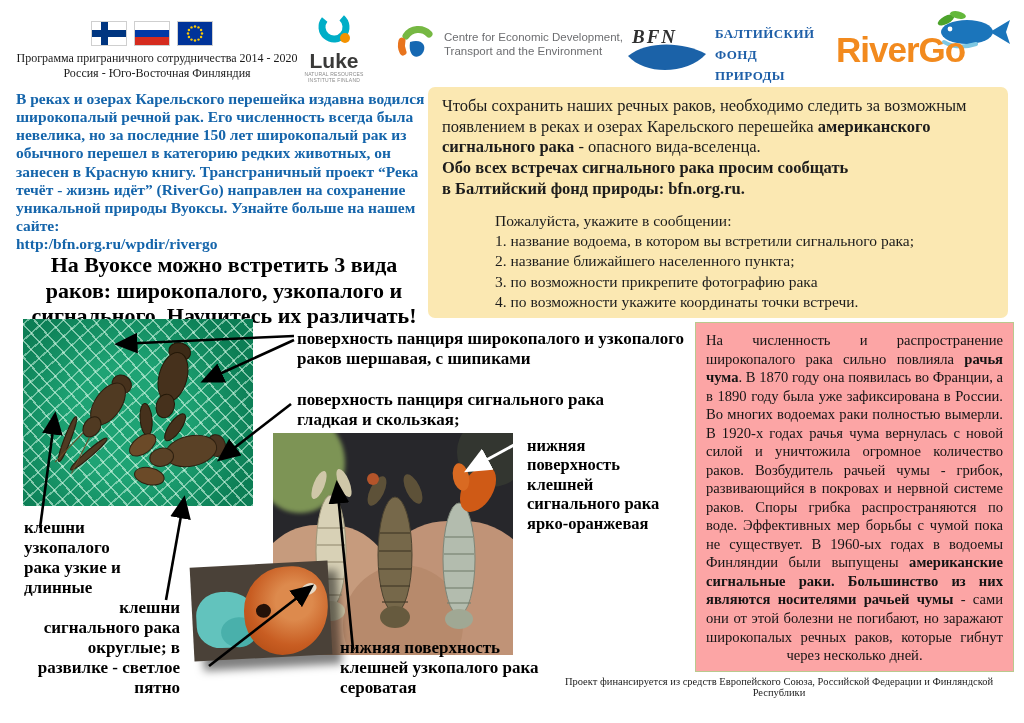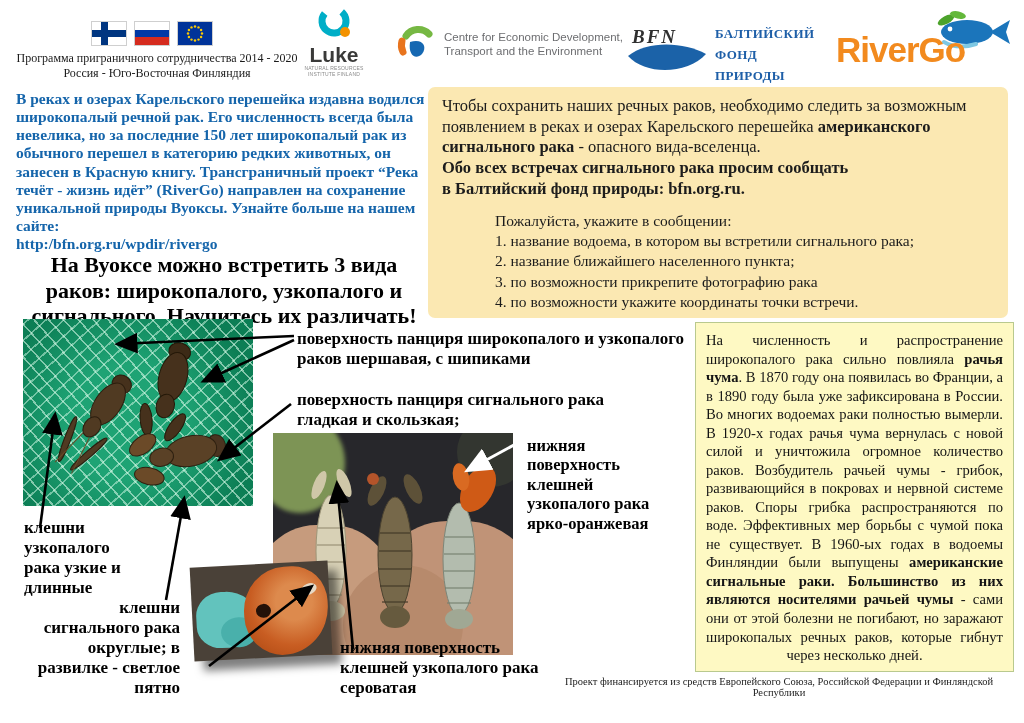--- a/index.html
+++ b/index.html
@@ -8,42 +8,42 @@
   .abs{position:absolute;}
   
   .flagrow{left:92px;top:22px;display:flex;gap:9px;}
   .flag{width:34px;height:23px;position:relative;box-shadow:0 0 0 1px #cfcfcf;}
   .flag-fi{background:#fff;}
   .flag-fi .vbar{position:absolute;left:9px;top:0;width:7px;height:23px;background:#003580;}
   .flag-fi .hbar{position:absolute;left:0;top:8px;width:34px;height:7px;background:#003580;}
   .flag-ru{background:linear-gradient(180deg,#fff 0 33%,#0039a6 33% 66%,#d52b1e 66% 100%);}
   .flag-eu{background:#003399;}
   .progtext{left:14px;top:51px;width:286px;text-align:center;font-size:12px;line-height:1.25;color:#1a1a1a;}
-  .luke{left:303px;top:4px;width:62px;text-align:center;}
+  .luke{left:303px;top:10px;width:62px;text-align:center;}
   .luke-word{font-family:"Liberation Sans",sans-serif;font-weight:bold;font-size:21px;color:#3a3a39;line-height:1;}
   .luke-sub{font-family:"Liberation Sans",sans-serif;font-size:5px;color:#8a8a8a;line-height:1.2;letter-spacing:.2px;}
   .ely{left:396px;top:24px;display:flex;align-items:center;gap:8px;}
   .ely-text{font-family:"Liberation Sans",sans-serif;font-size:11.5px;color:#6d6e71;line-height:1.22;}
   .bfnword{left:632px;top:26px;font-family:"Liberation Serif",serif;font-style:italic;font-weight:bold;
            font-size:19px;color:#2f2f2f;letter-spacing:2px;z-index:3;}
   .bfnorg{left:715px;top:24px;font-weight:bold;font-size:13px;color:#1e5fa8;line-height:1.6;letter-spacing:.4px;}
   .rivergo-word{left:836px;top:30px;font-family:"Liberation Sans",sans-serif;font-weight:bold;
                 font-size:35px;color:#f28a1e;letter-spacing:-1px;z-index:2;}
   
   .intro{left:16px;top:90px;width:412px;font-weight:bold;font-size:15.5px;line-height:1.17;color:#1565ab;}
   .introlink{font-weight:bold;color:#1565ab;}
   .headline{left:22px;top:252px;width:404px;text-align:center;font-weight:bold;font-size:22px;line-height:1.17;color:#000;}
   
   .notice{left:428px;top:87px;width:580px;height:231px;background:#fbe8b2;border-radius:7px;box-sizing:border-box;
           padding:9px 14px;}
   .notice-p1{font-size:16.5px;line-height:1.25;color:#1c1c1c;margin:0;font-family:Liberation Serif, serif;}
   .notice-bold{font-weight:bold;font-size:16.5px;line-height:1.25;color:#1c1c1c;}
   .notice-list{margin-top:12px;margin-left:53px;font-size:15.5px;line-height:1.3;color:#1c1c1c;}
   
-  .plague{left:695px;top:322px;width:319px;height:350px;background:#fef9c3;border:1px solid #b9c98e;
+  .plague{left:695px;top:322px;width:319px;height:350px;background:#fca5a5;border:1px solid #b9c98e;
           box-sizing:border-box;padding:8px 10px;}
   .plague p{margin:0;font-size:14.6px;line-height:1.27;text-align:justify;text-align-last:center;color:#141414;}
   .plague .b{font-weight:bold;}
   
   .photo1{left:23px;top:319px;width:230px;height:187px;background:#0e8a5f;overflow:hidden;z-index:1;}
   .photo1 .net{position:absolute;inset:0;
      background:
        repeating-linear-gradient(48deg,rgba(225,255,238,.55) 0 1.6px,rgba(0,0,0,0) 1.6px 11px),
        repeating-linear-gradient(-42deg,rgba(210,250,230,.5) 0 1.6px,rgba(0,0,0,0) 1.6px 12px),
        radial-gradient(circle at 45% 55%,#1ea374 0 35%,#0c7e55 80%);}
@@ -272,21 +272,21 @@
     <div class="p3-claw"></div>
     <div class="p3-dark"></div>
     <div class="p3-light"></div>
   </div>
 
   <div class="abs anno a1">поверхность панциря широкопалого и узкопалого раков шершавая, с шипиками</div>
   <div class="abs anno a2">поверхность панциря сигнального рака гладкая и скользкая;</div>
   <div class="abs anno a4">клешни сигнального рака округлые; в развилке - светлое пятно</div>
   <div class="abs anno a3">клешни узкопалого рака узкие и длинные</div>
   <div class="abs anno a5">нижняя поверхность клешней узкопалого рака сероватая</div>
-  <div class="abs anno a6">нижняя поверхность клешней узкопалого рака ярко-оранжевая</div>
+  <div class="abs anno a6">нижняя поверхность клешней сигнального рака ярко-оранжевая</div>
 
   <div class="abs footer">Проект финансируется из средств Европейского Союза, Российской Федерации и Финляндской Республики</div>
 
   <svg class="overlay" width="1024" height="723" viewBox="0 0 1024 723">
     <defs>
       <marker id="ah" markerWidth="9" markerHeight="8" refX="7.5" refY="4" orient="auto">
         <path d="M0,0 L9,4 L0,8 Z" fill="#000"></path>
       </marker>
       <marker id="ahw" markerWidth="9" markerHeight="8" refX="7.5" refY="4" orient="auto">
         <path d="M0,0 L9,4 L0,8 Z" fill="#fff"></path>

